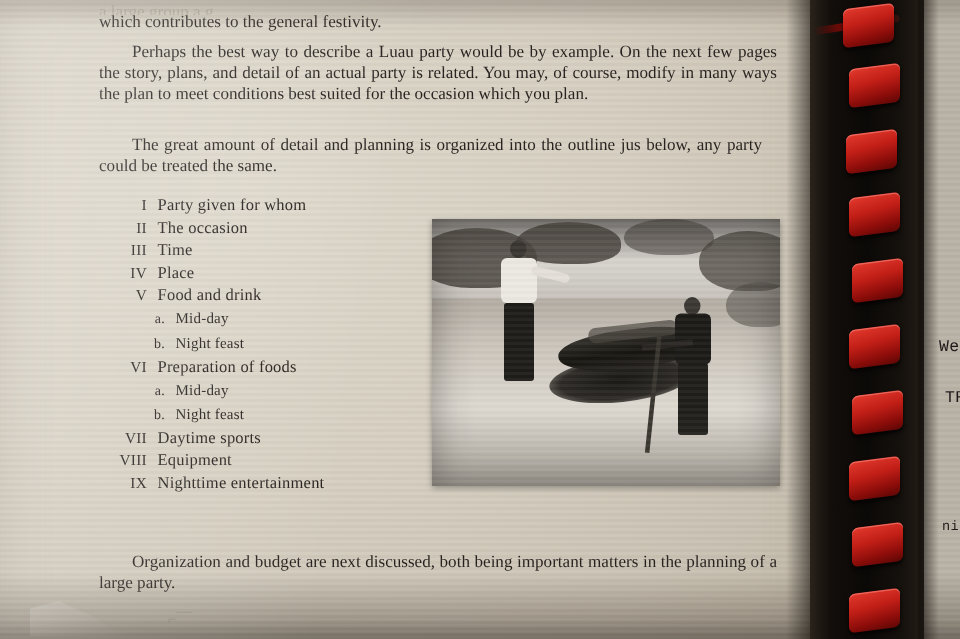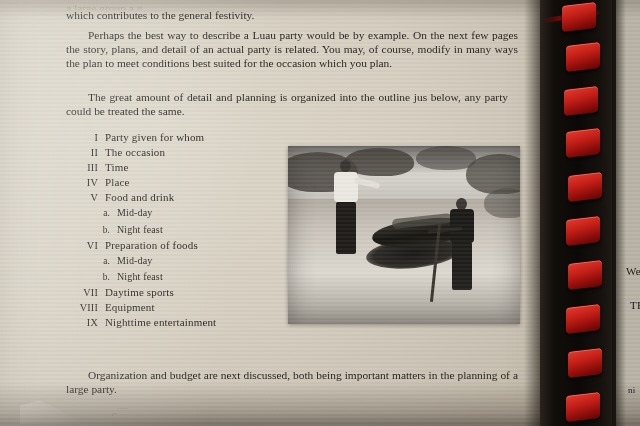--- a/index.html
+++ b/index.html
@@ -98,25 +98,24 @@
   }
   .right-page-inner-shadow {
     position: absolute;
     left: 0; top: 0;
     width: 14px; height: 100%;
     background: linear-gradient(90deg, rgba(20,16,12,0.75) 0%, rgba(20,16,12,0) 100%);
   }
   .right-text {
     position: absolute;
     color: #20191a;
-    font-family: Liberation Serif, serif;
+    font-family: Liberation Mono, monospace;
     font-size: 11px;
     letter-spacing: 0.3px;
     white-space: nowrap;
-    margin-top: 39px;
   }
 
   
   .text-col {
     position: absolute;
     left: 66px;
     top: 0;
     width: 452px;
     color: #1d1a18;
   }

